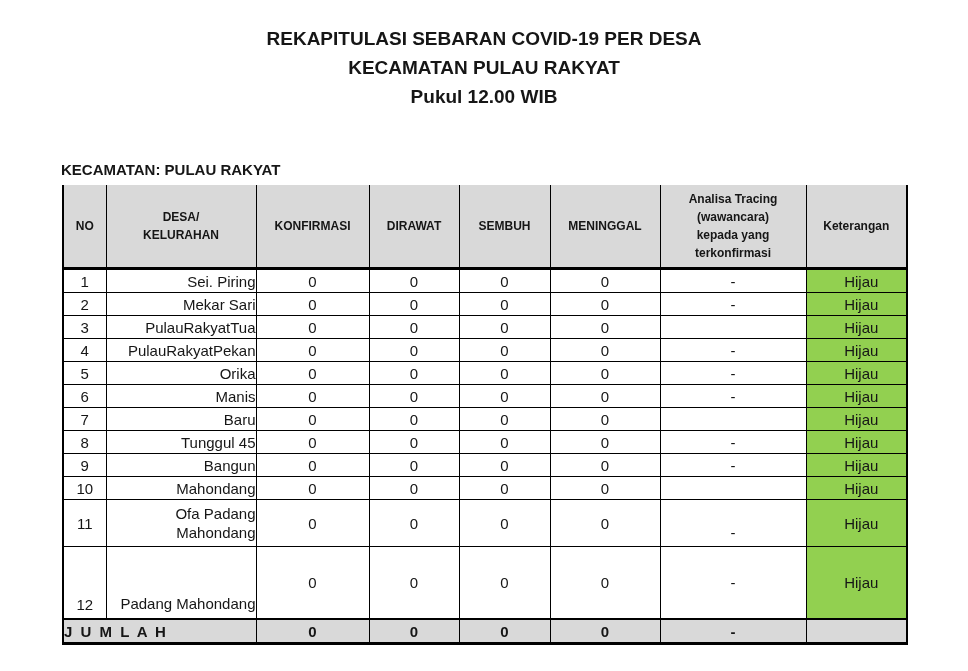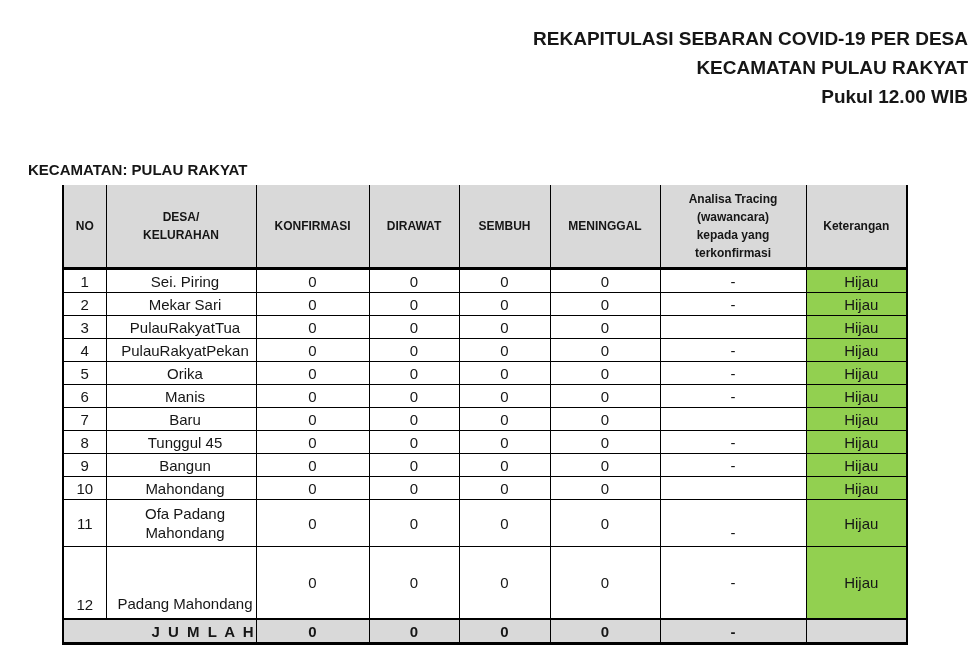--- a/index.html
+++ b/index.html
@@ -17,29 +17,29 @@
     width: 968px;
     height: 671px;
     background: #ffffff;
     overflow: hidden;
   }
   .title-block {
     position: absolute;
     top: 24px;
     left: 0;
     width: 968px;
-    text-align: right;
+    text-align: center;
     font-weight: bold;
     font-size: 19px;
     line-height: 29px;
     color: #161616;
   }
   .section-label {
     position: absolute;
-    left: 28px;
+    left: 61px;
     top: 161px;
     font-weight: bold;
     font-size: 15px;
     color: #161616;
   }
   table.report {
     position: absolute;
     left: 62px;
     top: 185px;
     width: 844px;
@@ -68,41 +68,41 @@
     border-top: none;
     border-bottom: 3px solid #000;
   }
   tbody td {
     height: 22px;
     text-align: center;
     vertical-align: middle;
     background: #ffffff;
   }
   td.c-desa {
-    text-align: center;
+    text-align: right;
     padding-left: 8px;
     line-height: 19px;
   }
   td.c-ket {
     background: var(--green-status, #92d050);
     padding-left: 10px;
   }
   tr.r-tall-a td { height: 41px; }
   tr.r-tall-b td { height: 66px; }
   td.va-bottom { vertical-align: bottom; padding-bottom: 5px; }
   tr.total-row td {
     background: var(--header-gray, #d9d9d9);
     font-weight: bold;
     height: 22px;
     border-top: 2px solid #000;
     border-bottom: 3px solid #000;
   }
   td.total-label {
     letter-spacing: 2px;
-    text-align: right;
+    text-align: left;
   }
 </style>
 </head>
 <body>
 
 <div class="page">
 
   <div class="title-block">
     <div>REKAPITULASI SEBARAN COVID-19 PER DESA</div>
     <div>KECAMATAN PULAU RAKYAT</div>

